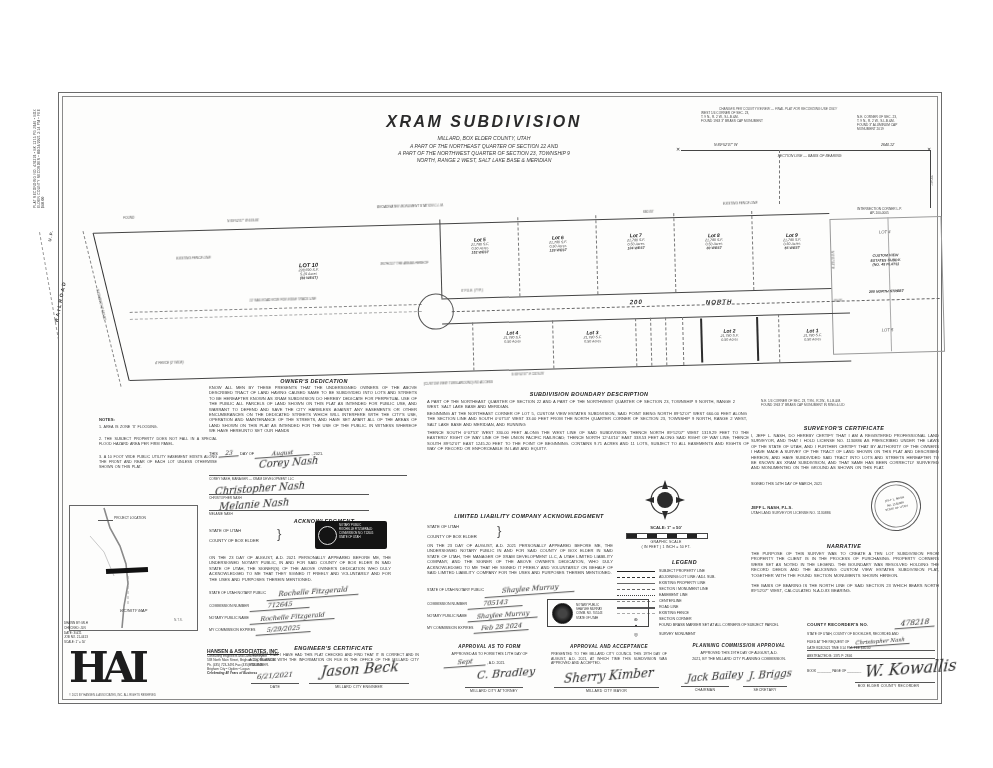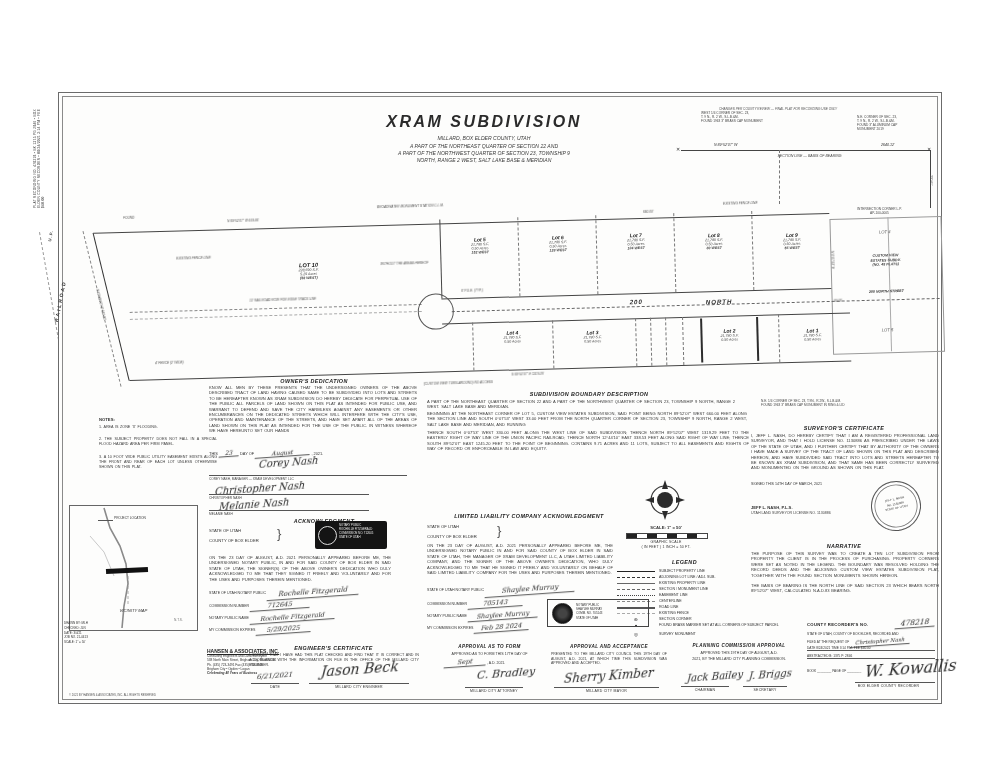--- a/index.html
+++ b/index.html
@@ -392,20 +392,21 @@
       <div class="a t3" style="left:104px;top:112px;color:#777;">N.T.S.</div>
     </div>
 
     <div class="a" style="left:5px;top:528px;width:60px;font-size:3px;line-height:1.6;color:#333;">
       <div>DRAWN BY: MLH</div>
       <div>CHECKED: JLN</div>
       <div>DATE: 3/4/21</div>
       <div>JOB NO. 21-0413</div>
       <div>SCALE: 1" = 50'</div>
     </div>
+    <div class="a" style="left:10px;top:554px;width:130px;height:44px;font-family:'DejaVu Serif',serif;font-weight:bold;font-size:42px;line-height:42px;letter-spacing:-6px;color:#1d1d1d;filter:blur(.25px);">HAI</div>
     <div class="a" style="left:148px;top:555px;width:125px;">
       <div class="t5 b" style="text-decoration:underline;color:#222;">HANSEN &amp; ASSOCIATES, INC.</div>
       <div class="t3" style="color:#333;">Consulting Engineers and Land Surveyors</div>
       <div class="t3" style="color:#333;">538 North Main Street, Brigham City, Utah 84302</div>
       <div class="t3" style="color:#333;">Ph. (435) 723-3491    Fax (435) 723-3615</div>
       <div class="t3" style="color:#333;">Brigham City  •  Ogden  •  Logan</div>
       <div class="t3 i b" style="color:#333;">Celebrating 40 Years of Business</div>
     </div>
     <div class="a" style="left:10px;top:600px;font-size:2.8px;color:#555;">© 2021 BY HANSEN &amp; ASSOCIATES, INC. ALL RIGHTS RESERVED</div>
 

